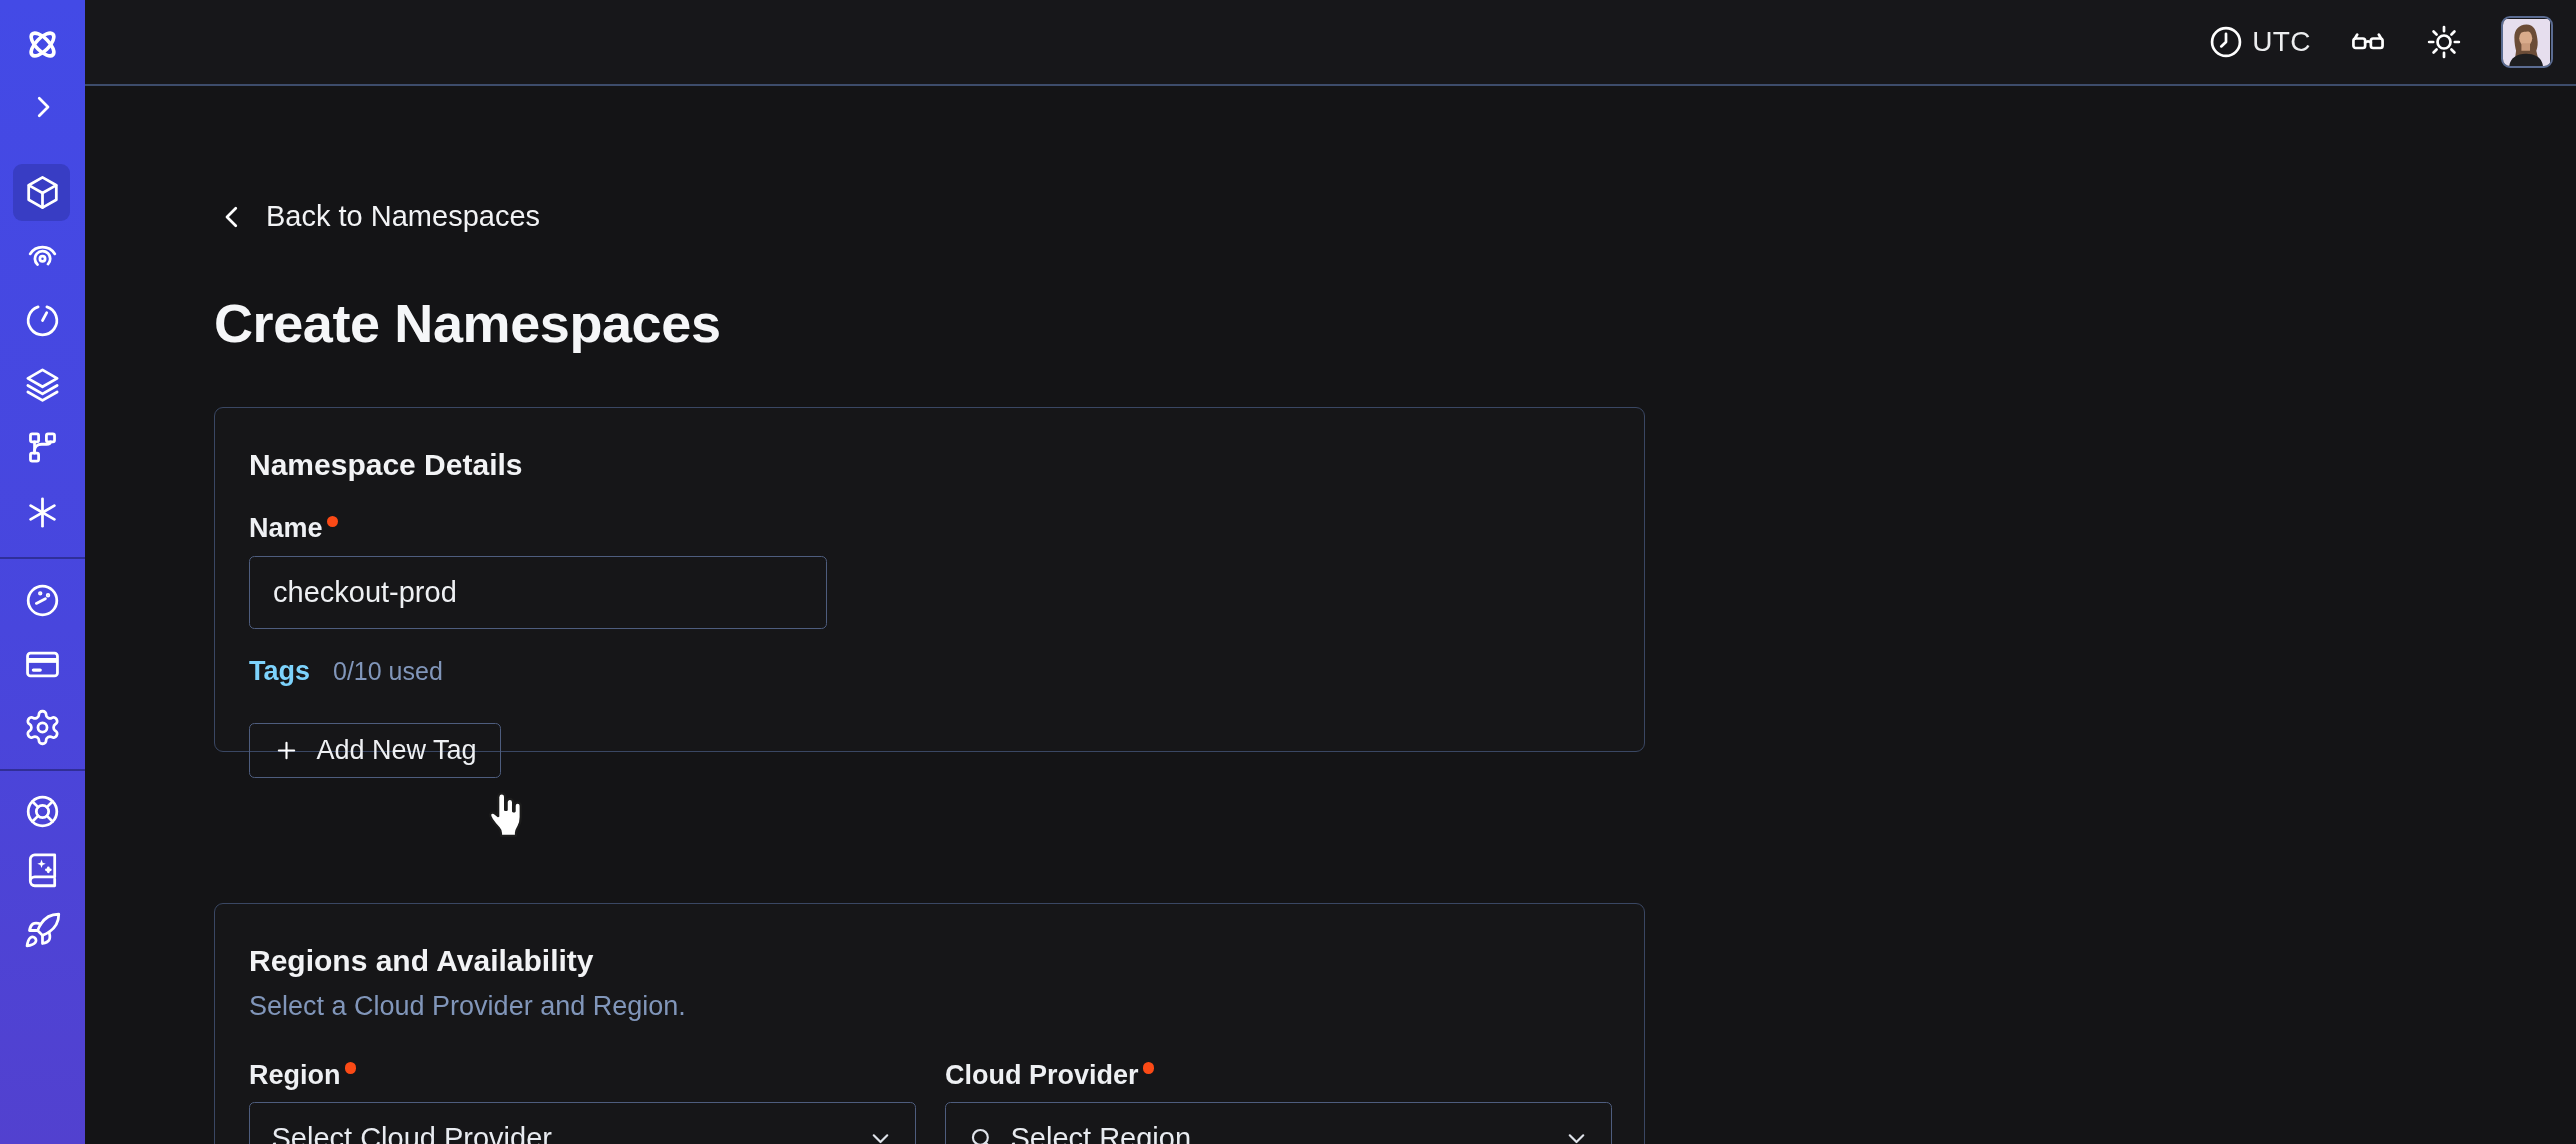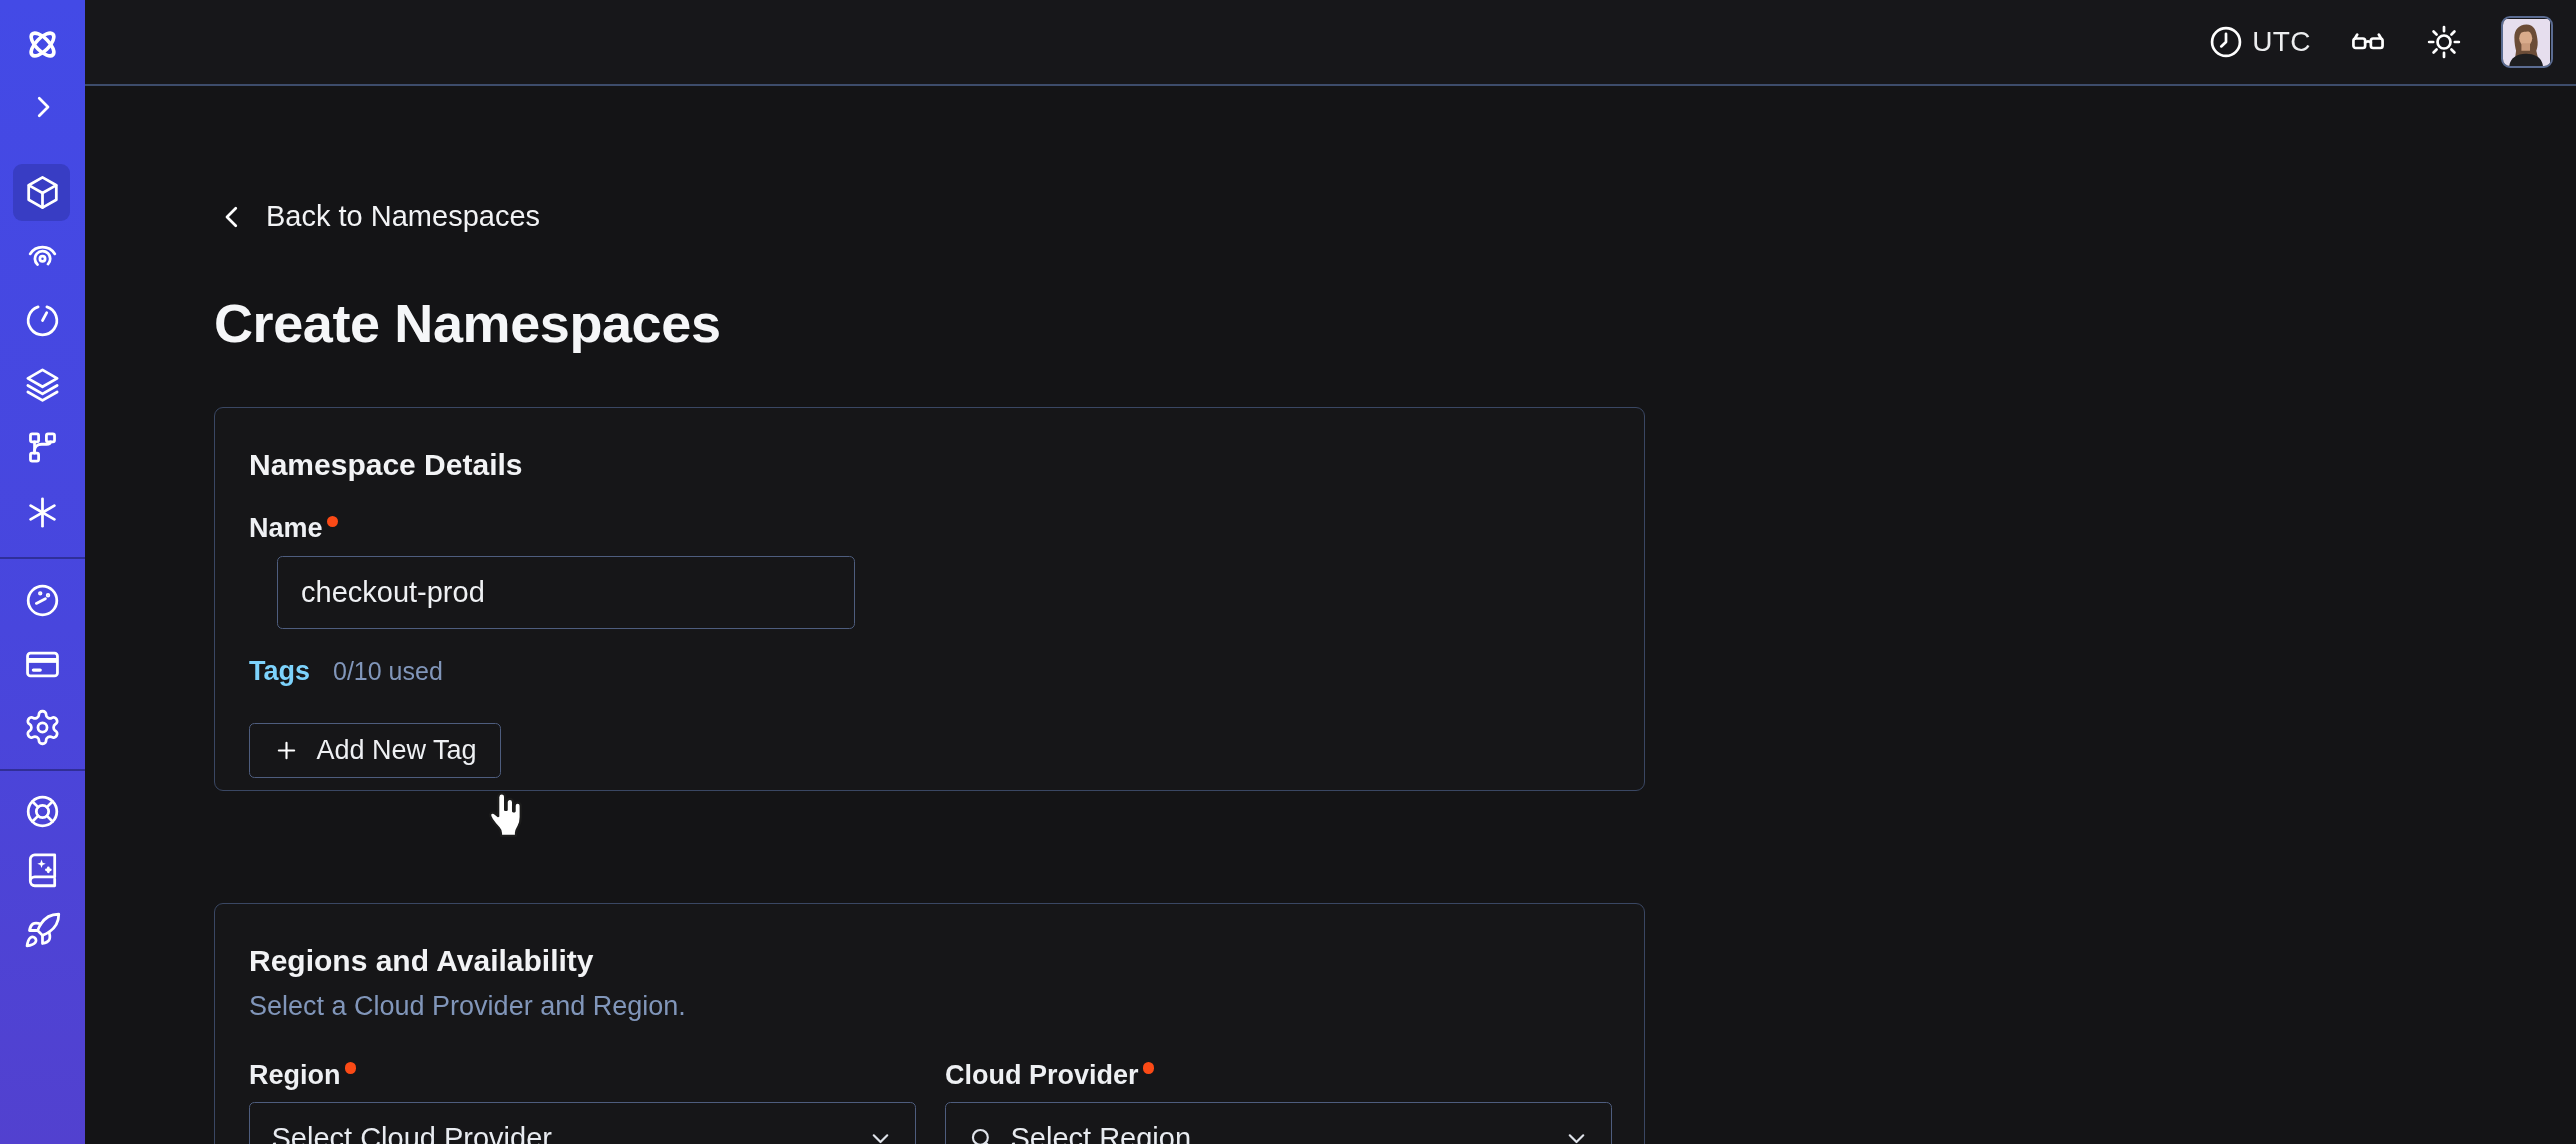--- a/index.html
+++ b/index.html
@@ -31,33 +31,33 @@
 
   
   .back-link{position:absolute;left:217px;top:200px;display:flex;align-items:center;
     gap:19px;color:#f2f3f5;background:none;border:none;cursor:pointer;padding:0;}
   .back-label{font-size:29px;color:#f2f3f5;}
   .page-title{position:absolute;left:214px;top:292px;margin:0;font-size:54px;
     font-weight:600;letter-spacing:-0.4px;color:#f5f6f8;}
 
   .card{position:absolute;left:214px;width:1431px;background:#161618;
     border:1.8px solid #3a4763;border-radius:9px;padding:39px 34px;}
-  .card-details{top:407px;height:384px;}
+  .card-details{top:407px;height:345px;}
   .card-regions{top:903px;height:429px;}
   .card-title{margin:0;font-size:30px;font-weight:600;color:#f2f3f5;line-height:36px;}
   .card-sub{margin:10.7px 0 0;font-size:27px;color:#8196ba;line-height:32px;}
 
   .field-label{margin-top:30px;display:flex;align-items:flex-start;gap:4px;
     font-size:27px;font-weight:600;color:#eef0f3;line-height:30px;}
   .req-dot{width:11.6px;height:11.6px;border-radius:50%;background:#fb4a16;
     margin-top:2.7px;flex:0 0 auto;}
   .text-input{margin-top:12.5px;display:block;width:578px;height:73px;
     background:transparent;border:1.8px solid #4e5d7e;border-radius:5.4px;
     color:#eef0f3;font-size:29px;padding:0 23px;outline:none;
-    font-family:"Liberation Sans",sans-serif;margin-left:28px;}
+    font-family:"Liberation Sans",sans-serif;}
   .tags-row{margin-top:27px;display:flex;align-items:baseline;gap:23px;}
   .tags-label{font-size:27px;font-weight:600;color:#7dd3fc;}
   .tags-counter{font-size:25px;color:#8196ba;}
   .add-tag-btn{margin-top:36px;width:252px;height:55px;display:flex;align-items:center;
     justify-content:center;gap:16px;background:transparent;border:1.8px solid #4e5d7e;
     border-radius:5.4px;color:#eef0f3;font-size:27px;cursor:pointer;
     font-family:"Liberation Sans",sans-serif;}
 
   .grid{margin-top:38px;display:grid;grid-template-columns:667px 667px;
     column-gap:29px;row-gap:12.5px;align-items:start;}

